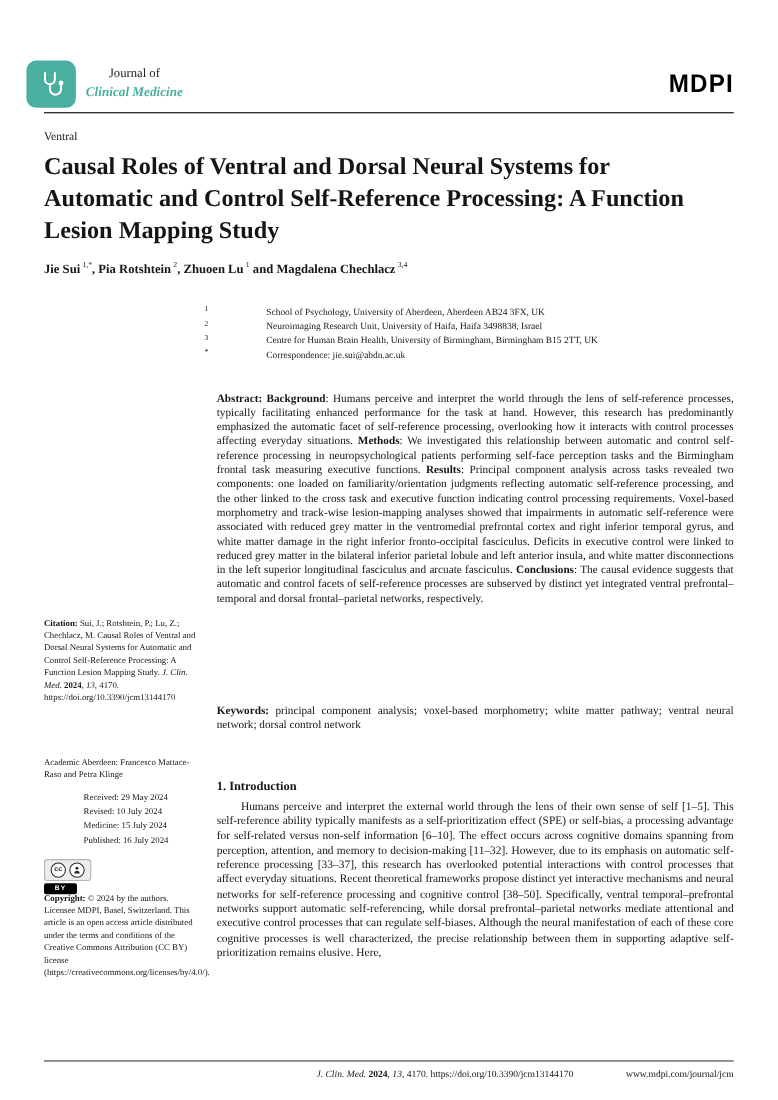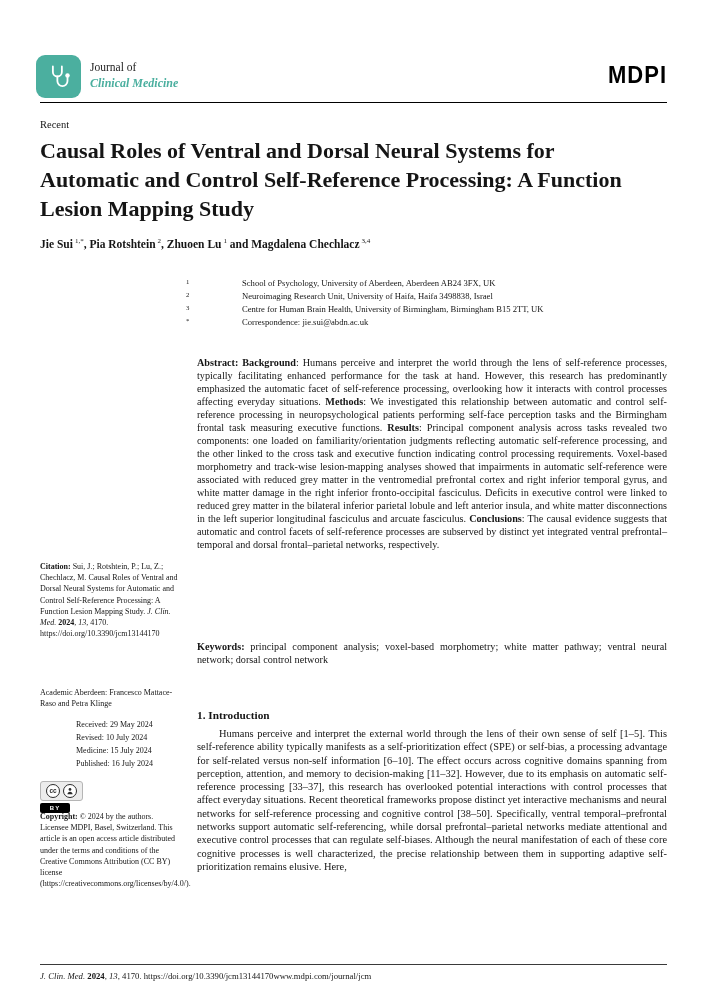--- a/index.html
+++ b/index.html
@@ -1,21 +1,21 @@
 <!DOCTYPE html>
 <html><head>
 <meta charset="utf-8">
 <style>
   html,body{margin:0;padding:0;background:#ffffff;}
   .page{
     position:relative;width:707px;height:1000px;background:#fff;overflow:hidden;
     font-family:"Liberation Serif","DejaVu Serif",serif;color:#151515;
   }
   
-  .journal-logo{position:absolute;left:36px;top:55px;display:flex;align-items:center;gap:9px;}
+  .journal-logo{position:absolute;left:24px;top:55px;display:flex;align-items:center;gap:9px;text-align:center;}
   .logo-square{width:45px;height:43px;border-radius:9px;display:flex;align-items:center;justify-content:center;}
   .logo-text .l1{font-size:11.5px;color:#222;line-height:13px;}
   .logo-text .l2{font-size:12px;font-weight:bold;font-style:italic;line-height:18px;}
   .mdpi-logo{
     position:absolute;right:40px;top:63px;
     font-family:"Liberation Sans","DejaVu Sans",sans-serif;
     font-weight:800;font-size:22px;letter-spacing:1px;color:#000;
     transform:scaleY(1.05);
   }
   .header-rule{position:absolute;left:40px;right:40px;top:102px;border-top:1.3px solid #000;}
@@ -48,21 +48,21 @@
   .cc-bar{margin-top:2px;width:30px;height:10px;background:#000;border-radius:2px;color:#fff;
     font-family:"Liberation Sans",sans-serif;font-size:6px;font-weight:bold;display:flex;align-items:center;justify-content:center;letter-spacing:1px;}
   .copyright{position:absolute;left:40px;top:811px;width:141px;font-size:8px;line-height:11.2px;margin:0;}
 
   
   .section-heading{position:absolute;left:197px;top:709px;width:470px;font-size:11.3px;font-weight:bold;margin:0;}
   .intro-paragraph{position:absolute;left:197px;top:727px;width:470px;font-size:10.4px;line-height:13.3px;text-align:justify;text-indent:22px;margin:0;}
 
   
   .footer-rule{position:absolute;left:40px;right:40px;top:964px;border-top:0.9px solid #3a3a3a;}
-  .footer{position:absolute;left:40px;right:40px;top:971px;display:flex;justify-content:flex-start;font-size:8.7px;}
+  .footer{position:absolute;left:40px;right:40px;top:971px;display:flex;justify-content:flex-end;font-size:8.7px;gap:48px;}
   .plain-link{color:#151515;text-decoration:none;}
 </style>
 </head>
 <body>
 
 <div class="page">
 
   <div class="journal-logo">
     <div class="logo-square" style="background:#4BAF9F;">
       <svg width="27" height="27" viewBox="0 0 24 24" fill="none" stroke="#ffffff" stroke-width="1.6" stroke-linecap="round">
@@ -72,21 +72,21 @@
       </svg>
     </div>
     <div class="logo-text">
       <div class="l1">Journal of</div>
       <div class="l2" style="color:#4BAF9F;">Clinical Medicine</div>
     </div>
   </div>
   <div class="mdpi-logo">MDPI</div>
   <div class="header-rule"></div>
 
-  <div class="article-label">Recent</div>
+  <div class="article-label">Ventral</div>
   <h1 class="paper-title">Causal Roles of Ventral and Dorsal Neural Systems for Automatic and Control Self-Reference Processing: A Function Lesion Mapping Study</h1>
 
   <p class="authors">
     <span><span>Jie Sui</span><sup>1,*</sup><span>, </span></span><span><span>Pia Rotshtein</span><sup>2</sup><span>, </span></span><span><span>Zhuoen Lu</span><sup>1</sup><span> and </span></span><span><span>Magdalena Chechlacz</span><sup>3,4</sup></span>
   </p>
 
   <div class="affiliations">
     <div class="aff-row">
       <span class="aff-marker">1</span>
       <span class="aff-text">School of Psychology, University of Aberdeen, Aberdeen AB24 3FX, UK</span>

